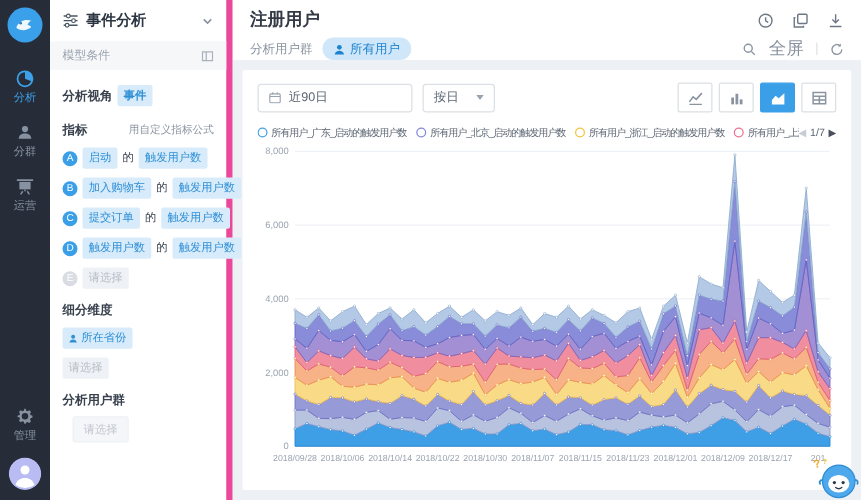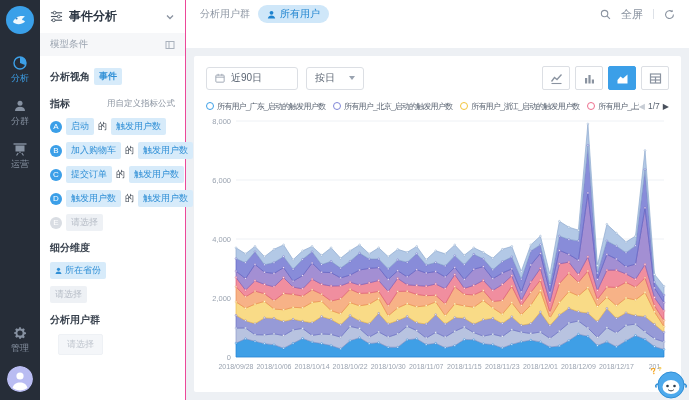--- a/index.html
+++ b/index.html
@@ -12,21 +12,21 @@
   .logo{width:30px;height:30px;margin:5px 0 12px;cursor:pointer;}
   .nav-item{width:100%;padding:8px 0 7px;display:flex;flex-direction:column;align-items:center;gap:3px;
             color:#8691a1;font-size:9px;cursor:pointer;line-height:1;}
   .nav-item.active{color:#3da0e8;}
   .nav-item svg{width:16px;height:16px;}
   .rail-spacer{flex:1;}
   .rail-admin{margin-bottom:6px;}
   .avatar{width:26px;height:26px;border-radius:50%;margin-bottom:8px;cursor:pointer;}
   
   .panel{position:absolute;left:40px;top:0;width:146px;height:100%;background:#fff;
-         border-right:1px solid #ec4899;box-sizing:border-box;z-index:4;}
+         border-right:5px solid #ec4899;box-sizing:border-box;z-index:4;}
   .panel-header{height:33px;display:flex;align-items:center;gap:6px;padding:0 10px;}
   .panel-title{flex:1;font-size:12px;font-weight:700;color:#2c3643;}
   .graybar{height:23px;background:#f6f7f9;display:flex;align-items:center;padding:0 10px;
            font-size:9.5px;color:#9aa3af;}
   .graybar span{flex:1;}
   .panel-body{padding:8px 10px;}
   .p-label{font-size:10px;color:#39424e;font-weight:700;margin:10px 0 6px;}
   .p-row{display:flex;align-items:center;gap:4px;margin:7px 0;flex-wrap:nowrap;}
   .p-flex{display:flex;align-items:center;justify-content:space-between;margin-top:12px;gap:20px;}
   .formula-link{font-size:8.5px;color:#8a93a0;cursor:pointer;white-space:nowrap;}
@@ -45,28 +45,28 @@
   .title-row{display:flex;align-items:center;padding:7px 14px 0;}
   .page-title{font-size:14px;font-weight:700;color:#333a45;flex:1;}
   .hicons{display:flex;gap:15px;color:#6d7785;}
   .hicons svg{width:13px;height:13px;cursor:pointer;}
   .seg-row{display:flex;align-items:center;gap:8px;padding:5px 14px 0;}
   .seg-label{font-size:10px;color:#8a93a0;}
   .seg-pill{background:#cfe7f9;color:#1d83cf;font-size:10px;height:18px;border-radius:10px;
             display:inline-flex;align-items:center;gap:4px;padding:0 9px;cursor:pointer;}
   .cmp-pill{border:1px dashed #c9ced6;color:#8a93a0;font-size:10px;height:18px;border-radius:10px;
             display:inline-flex;align-items:center;padding:0 10px;cursor:pointer;background:#fff;}
-  .seg-right{margin-left:auto;display:flex;align-items:center;gap:10px;color:#8a93a0;font-size:11px;}
+  .seg-right{margin-left:auto;display:flex;align-items:center;gap:10px;color:#8a93a0;font-size:14px;}
   .seg-right svg{width:11px;height:11px;}
   .vdiv{width:1px;height:10px;background:#dde1e7;}
   
   .card{position:absolute;left:8px;right:8px;top:56px;bottom:8px;background:#fff;border-radius:2px;
         padding:10px 12px;box-sizing:border-box;}
   .toolbar{display:flex;align-items:center;gap:8px;}
-  .date-input{width:92px;height:23px;border:1px solid #dcdfe4;border-radius:3px;display:flex;
+  .date-input{width:124px;height:23px;border:1px solid #dcdfe4;border-radius:3px;display:flex;
               align-items:center;gap:6px;padding:0 8px;font-size:10px;color:#5a6472;cursor:pointer;box-sizing:border-box;}
   .gran-select{width:58px;height:23px;border:1px solid #dcdfe4;border-radius:3px;display:flex;
               align-items:center;justify-content:space-between;padding:0 8px;font-size:10px;color:#5a6472;cursor:pointer;box-sizing:border-box;}
   .caret{width:0;height:0;border-left:3.5px solid transparent;border-right:3.5px solid transparent;
          border-top:4px solid #9aa3b0;}
   .ct-group{margin-left:auto;display:flex;gap:5px;}
   .ct-btn{width:26px;height:22px;border:1px solid #dcdfe4;border-radius:2px;background:#fff;
           display:flex;align-items:center;justify-content:center;cursor:pointer;color:#8a93a0;}
   .ct-btn svg{width:13px;height:13px;}
   .ct-btn.active{background:#3b9fe8;border-color:#3b9fe8;color:#fff;}
@@ -203,20 +203,37 @@
       <span class="pill gray">请选择</span>
     </div>
 
     <div class="p-label">分析用户群</div>
     <span class="placeholder-box">请选择</span>
   </div>
 </div>
 
 <div class="main">
   <div class="main-header">
+    <div class="title-row">
+      <span class="page-title">注册用户</span>
+      <span class="hicons">
+        <svg viewBox="0 0 14 14">
+          <circle cx="7" cy="7" r="5.5" fill="none" stroke="currentColor" stroke-width="1.2"></circle>
+          <path d="M7 4v3.2l2.2 1.3" fill="none" stroke="currentColor" stroke-width="1.2"></path>
+        </svg>
+        <svg viewBox="0 0 14 14">
+          <rect x="4.5" y="1.5" width="8" height="8" rx="1" fill="none" stroke="currentColor" stroke-width="1.2"></rect>
+          <path d="M2.5 4.5h-1v8h8v-1" fill="none" stroke="currentColor" stroke-width="1.2"></path>
+        </svg>
+        <svg viewBox="0 0 14 14">
+          <path d="M7 1.5v7M4.2 6l2.8 2.8L9.8 6" fill="none" stroke="currentColor" stroke-width="1.2"></path>
+          <line x1="2" y1="12" x2="12" y2="12" stroke="currentColor" stroke-width="1.2"></line>
+        </svg>
+      </span>
+    </div>
     <div class="seg-row">
       <span class="seg-label">分析用户群</span>
       <span class="seg-pill">
         <svg width="9" height="9" viewBox="0 0 9 9">
           <circle cx="4.5" cy="2.8" r="1.9" fill="#1d83cf"></circle>
             <path d="M.8 8.5c.3-2.1 2-3 3.7-3s3.4.9 3.7 3z" fill="#1d83cf"></path>
         </svg>
         <span>所有用户</span>
       </span>
       <span class="seg-right">

